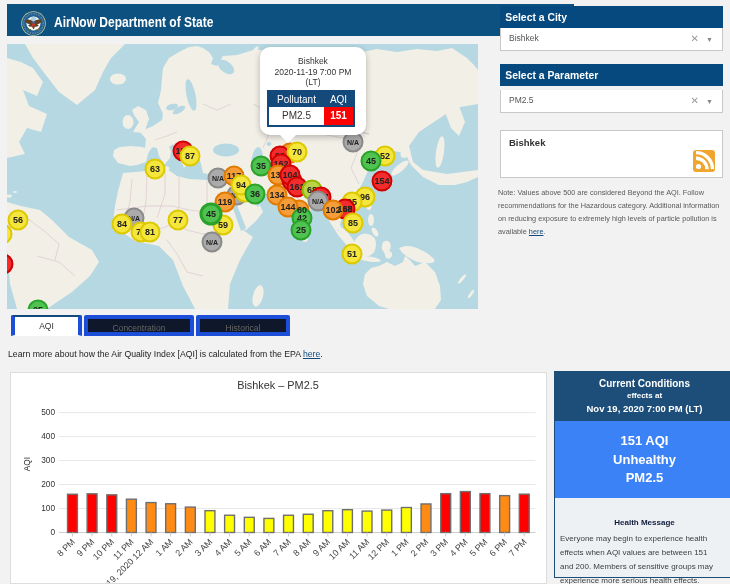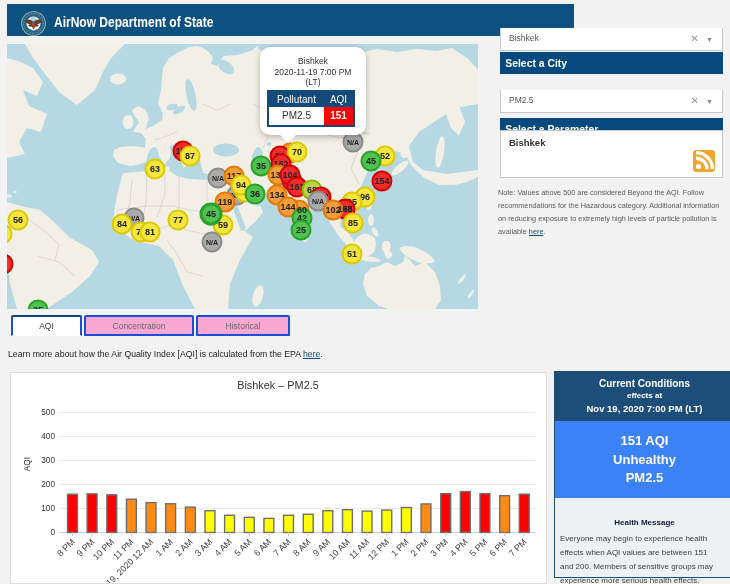--- a/index.html
+++ b/index.html
@@ -17,32 +17,32 @@
 
 #popup { position:absolute; left:253px; top:3px; width:106px; height:88px; background:#fff; border-radius:10px; box-shadow:0 2px 6px rgba(0,0,0,0.25); z-index:20; font-size:8.5px; color:#333; text-align:center; }
 #popup .tail { position:absolute; left:19px; top:87px; width:0; height:0; border-left:9px solid transparent; border-right:9px solid transparent; border-top:9px solid #fff; }
 #popup .l1 { padding-top:9px; line-height:10.5px; }
 #ptab { position:absolute; left:7px; top:43px; width:88px; border-collapse:collapse; border:2px solid #14497b; font-size:10px; }
 #ptab th { background:#14497b; color:#fff; font-weight:normal; padding:2px 0 2px; font-size:10px; }
 #ptab td { padding:3px 0 4px; text-align:center; }
 #ptab .aqi { background:#fe0000; color:#fff; font-weight:bold; }
 
 
-.sbhdr { left:500px; width:223px; height:22px; background:#05497f; color:#fff;margin-top:46px; }
+.sbhdr { left:500px; width:223px; height:22px; background:#05497f; color:#fff; }
 .sbhdr span { display:inline-block; font-weight:bold; font-size:11.8px; line-height:22px; padding-left:6px; transform:scaleX(0.88); transform-origin:0 50%; white-space:nowrap; }
 .sbsel { left:500px; width:223px; height:23px; background:#fff; border:1px solid #c8c8c8; border-top:none; font-size:8.5px; color:#555; line-height:21px; padding-left:8px; }
 .selx { position:absolute; right:23px; top:0px; color:#999; font-size:10px; }
 .selc { position:absolute; right:9px; top:1px; color:#888; font-size:7px; }
 #box3 { left:500px; top:130px; width:223px; height:48px; background:#fff; border:1px solid #c8c8c8; }
 #box3 .city { position:absolute; left:8px; top:6px; font-weight:bold; font-size:9.5px; color:#333; }
 #note { left:498px; top:187px; width:232px; font-size:7.3px; color:#58595b; line-height:12.9px; white-space:nowrap; }
 #note a { color:#14497b; }
 
 
-.tab { top:315px; height:21px; font-size:8.5px; text-align:center; line-height:19px; border:2px solid #1d4ed8; background:#f9a8d4; color:#666; border-radius:2px 2px 0 0; }
+.tab { top:315px; height:21px; font-size:8.5px; text-align:center; line-height:19px; border:4px solid #1d4ed8; background:#0f172a; color:#666; border-radius:2px 2px 0 0; }
 #tab1 { left:11px; width:71px; background:#fff; color:#333; border-top:2px solid #14497b; border-bottom:1px solid #fff; }
 #tab2 { left:84px; width:110px; }
 #tab3 { left:196px; width:94px; }
 #learn { left:8px; top:349px; font-size:8.7px; color:#222; }
 #learn a { color:#14497b; }
 
 
 #chart { left:10px; top:372px; width:537px; height:212px; background:#fff; border:1px solid #ddd; }
 
 
@@ -253,21 +253,21 @@
             <td style="background:#fff;">PM2.5</td>
             <td class="aqi">151</td>
           </tr>
     </tbody>
       </table>
   </div>
 </div>
 
 <div class="abs sbhdr" style="top:6px;"><span>Select a City</span></div>
 <div class="abs sbsel" style="top:28px;">Bishkek<span class="selx">✕</span><span class="selc">▼</span></div>
-<div class="abs sbhdr" style="top:72px;"><span>Select a Parameter</span></div>
+<div class="abs sbhdr" style="top:64px;"><span>Select a Parameter</span></div>
 <div class="abs sbsel" style="top:90px;">PM2.5<span class="selx">✕</span><span class="selc">▼</span></div>
 
 <div class="abs" id="box3">
   <div class="city">Bishkek</div>
   <svg style="position:absolute;right:7px;bottom:5px" width="22" height="22" viewBox="0 0 22 22">
     <rect x="0" y="0" width="22" height="22" rx="3" fill="#f0a62e"></rect>
     <circle cx="5.5" cy="16.5" r="2.6" fill="#fff"></circle>
     <path d="M3 8.2 a11 11 0 0 1 11 11" fill="none" stroke="#fff" stroke-width="3.4"></path>
     <path d="M3 2.6 a16.5 16.5 0 0 1 16.5 16.5" fill="none" stroke="#fff" stroke-width="3.4"></path>
   </svg>

